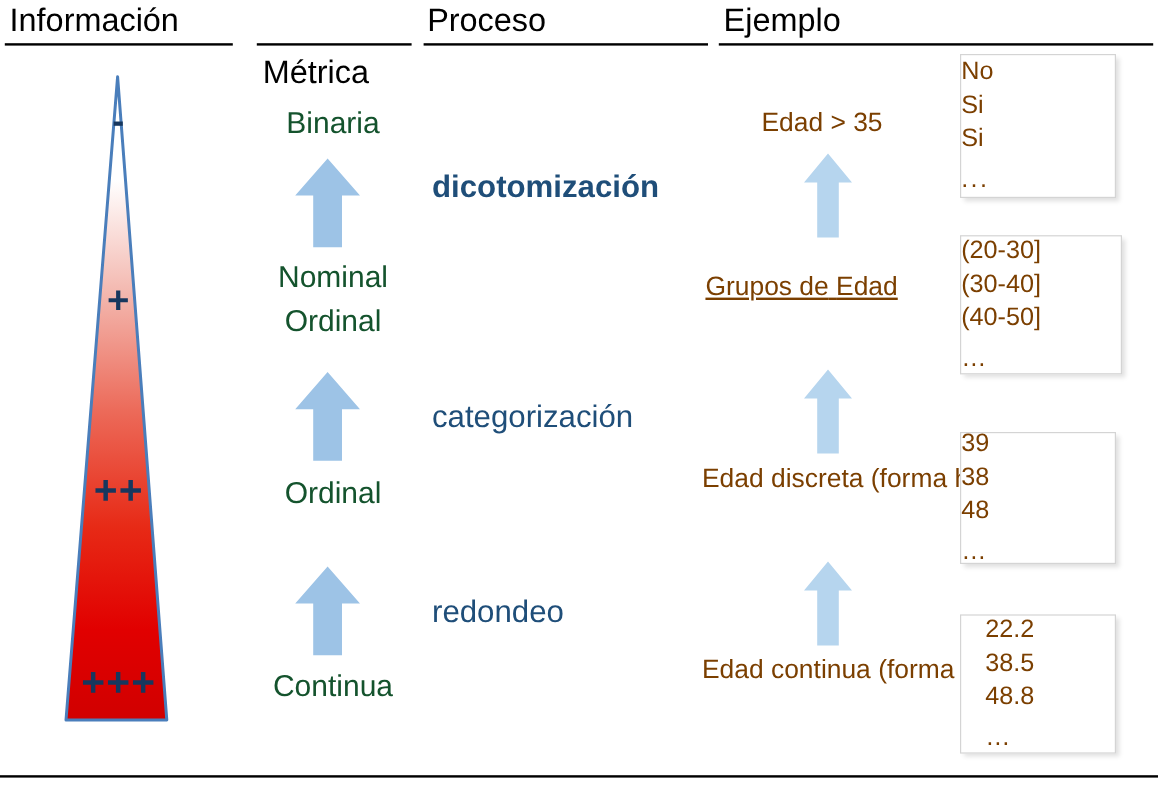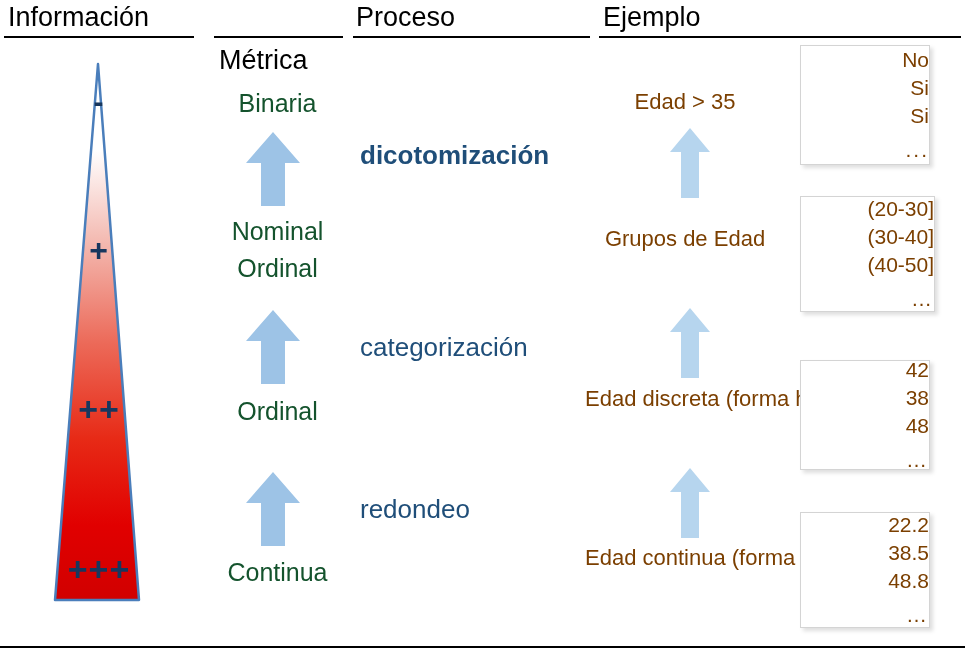--- a/index.html
+++ b/index.html
@@ -99,21 +99,21 @@
     border: 1px solid #d4d4d4;
     box-shadow: 3px 3px 4px rgba(0,0,0,0.13);
     color: #7b3f00;
     font-family: "Liberation Sans", sans-serif;
     font-size: 21px;
     line-height: 28px;
     text-align: center;
     display: flex;
     flex-direction: column;
     justify-content: center;
-    align-items: flex-end;
+    align-items: flex-start;
     box-sizing: border-box;
   }
   .value-box .vline { display: block; }
   .value-box .vline.ellipsis { margin-top: 6px; letter-spacing: 2px; }
 
   
   #footer-rule {
     position: absolute;
     left: 0;
     top: 646px;
@@ -178,21 +178,21 @@
   </svg>
 
   <div class="process-label" style="left:360px; top:140px;font-weight:bold;">dicotomización</div>
   <div class="process-label" style="left:360px; top:332px;">categorización</div>
   <div class="process-label" style="left:360px; top:494px;">redondeo</div>
 
   <div class="example-label" style="left:595px; top:88px; width:180px;">
     <span class="vline">Edad &gt; 35</span>
   </div>
 
-  <div class="example-label" style="left:595px; top:225px; width:180px;">
+  <div class="example-label" style="left:578px; top:225px; width:180px;text-decoration:underline;">
     <span class="vline">Grupos de</span>
     <span class="vline">Edad</span>
   </div>
 
   <div class="example-label" style="left:585px; top:385px; width:200px;">
     <span class="vline">Edad discreta</span>
     <span class="vline">(forma habitual)</span>
   </div>
 
   <div class="example-label" style="left:585px; top:544px; width:200px;">
@@ -218,27 +218,27 @@
   </div>
 
   <div class="value-box" style="left:800px; top:196px; width:135px; height:116px;">
     <span class="vline">(20-30]</span>
     <span class="vline">(30-40]</span>
     <span class="vline">(40-50]</span>
     <span class="vline ellipsis">…</span>
   </div>
 
   <div class="value-box" style="left:800px; top:360px; width:130px; height:110px;">
-    <span class="vline">42</span>
+    <span class="vline">39</span>
     <span class="vline">38</span>
     <span class="vline">48</span>
     <span class="vline ellipsis">…</span>
   </div>
 
-  <div class="value-box" style="left:800px; top:512px; width:130px; height:116px;">
+  <div class="value-box" style="left:800px; top:512px; width:130px; height:116px;padding-left:20px;">
     <span class="vline">22.2</span>
     <span class="vline">38.5</span>
     <span class="vline">48.8</span>
     <span class="vline ellipsis">…</span>
   </div>
 
   <div id="footer-rule"></div>
 
 </div>
 

